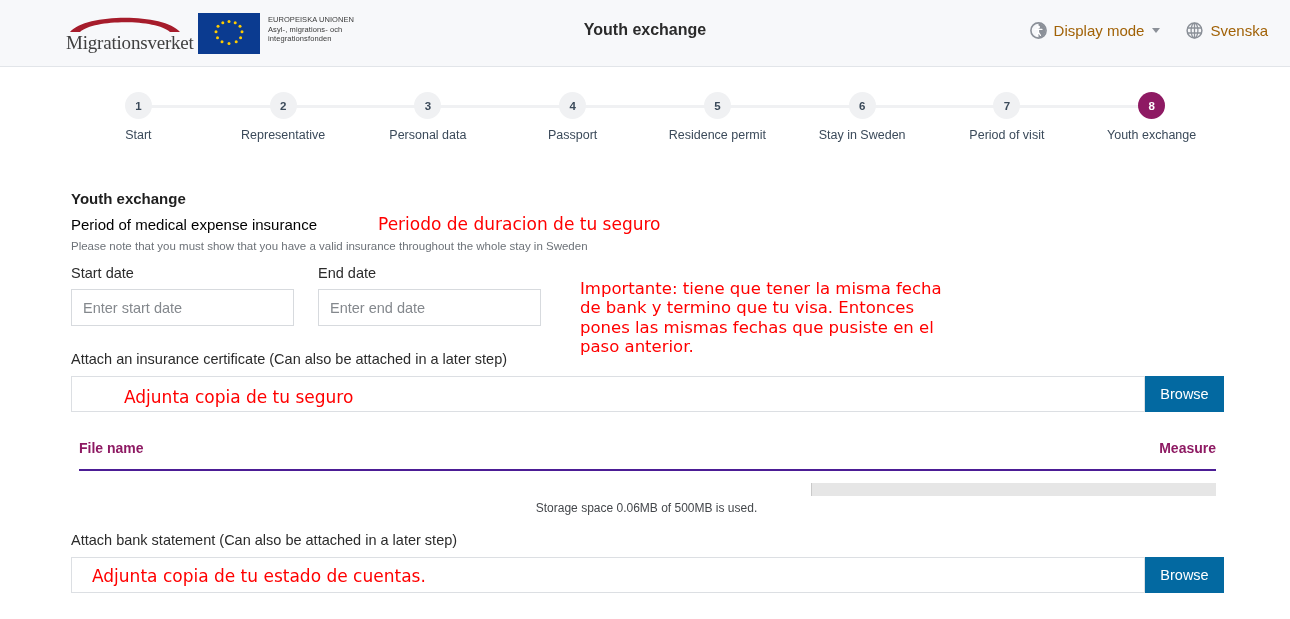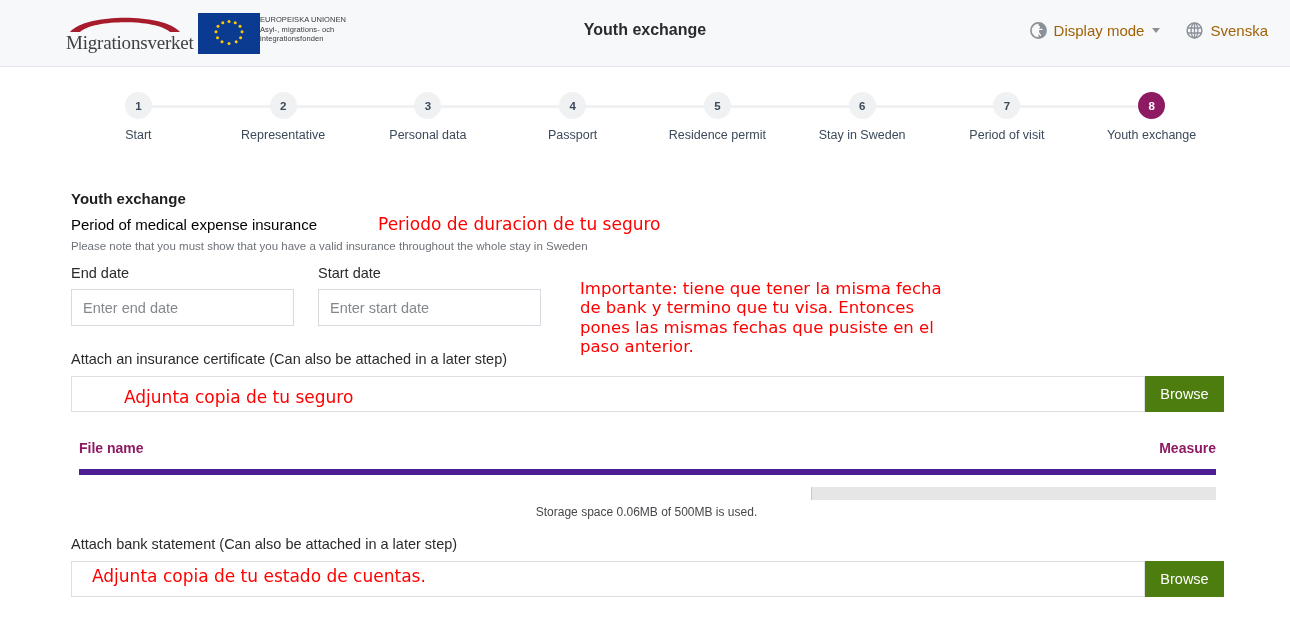--- a/index.html
+++ b/index.html
@@ -22,21 +22,21 @@
     width: 118px; height: 46px;
   }
   .logo-mv .arc { width: 118px; height: 22px; display: block; }
   .logo-mv .word {
     font-family: "Liberation Serif", serif;
     font-size: 19px; color: #404040; letter-spacing: -0.2px;
     margin-top: -1px;
   }
   .eu-block {
     position: absolute; left: 198px; top: 13px;
-    display: flex; align-items: flex-start; 
+    display: flex; align-items: flex-start; gap: 8px;
   }
   .eu-flag { width: 62px; height: 41px; display: block; }
   .eu-text {
     font-size: 7.5px; line-height: 9.5px; color: #3a3a3a;
     padding-top: 2px; letter-spacing: 0.1px; white-space: nowrap;
   }
   .eu-text .eu-title { font-size: 7.5px; letter-spacing: 0.05px; }
   .page-title {
     position: absolute; left: 0; right: 0; top: 21px;
     text-align: center; font-size: 16px; font-weight: bold; color: #2b2b2b;
@@ -115,32 +115,32 @@
     font-size: 14.5px; color: #2b2b2b; margin: 25px 0 0 5px;
   }
   .attach-row { display: flex; margin: 9px 0 0 5px; }
   .attach-field {
     flex: 1; height: 36px;
     border: 1px solid #dcdfe3; background: #fff;
     position: relative;
   }
   .browse-btn {
     width: 79px; height: 36px;
-    background: #4d7c0f; color: #fff; border: none;
+    background: #0369a1; color: #fff; border: none;
     font-size: 14.5px; cursor: pointer;
     font-family: "Liberation Sans", sans-serif;
   }
 
   
   .file-table { margin: 28px 0 0 5px; padding: 0 8px; }
   .file-head {
     display: flex; justify-content: space-between;
     font-size: 14px; font-weight: bold; color: #8e1a63;
     padding-bottom: 13px;
-    border-bottom: 6px solid #4c1d95;
+    border-bottom: 2px solid #4c1d95;
   }
   .storage-wrap { margin: 12px 0 0 0; }
   .storage-bar {
     margin-left: auto; width: 405px; height: 13px;
     background: #e6e6e6;
   }
   .storage-bar .fill { height: 100%; width: 0.1%; background: #c9c9c9; }
   .storage-text {
     text-align: center; font-size: 12px; color: #44474b;
     margin-top: 5px; padding-right: 2px;
@@ -271,26 +271,26 @@
 </div>
 
 <div class="main">
 
   <div class="sec-title">Youth exchange</div>
   <div class="sec-sub">Period of medical expense insurance</div>
   <div class="sec-note">Please note that you must show that you have a valid insurance throughout the whole stay in Sweden</div>
 
   <div class="date-row">
     <div class="date-col">
+      <div class="date-label">Start date</div>
+      <input class="date-input" type="text" placeholder="Enter start date" value="" style="">
+    </div>
+    <div class="date-col">
       <div class="date-label">End date</div>
       <input class="date-input" type="text" placeholder="Enter end date" style="">
-    </div>
-    <div class="date-col">
-      <div class="date-label">Start date</div>
-      <input class="date-input" type="text" placeholder="Enter start date" value="" style="">
     </div>
   </div>
 
   <div class="attach-label">Attach an insurance certificate  (Can also be attached in a later step)</div>
   <div class="attach-row">
     <div class="attach-field"></div>
     <button class="browse-btn">Browse</button>
   </div>
 
   <div class="file-table">

